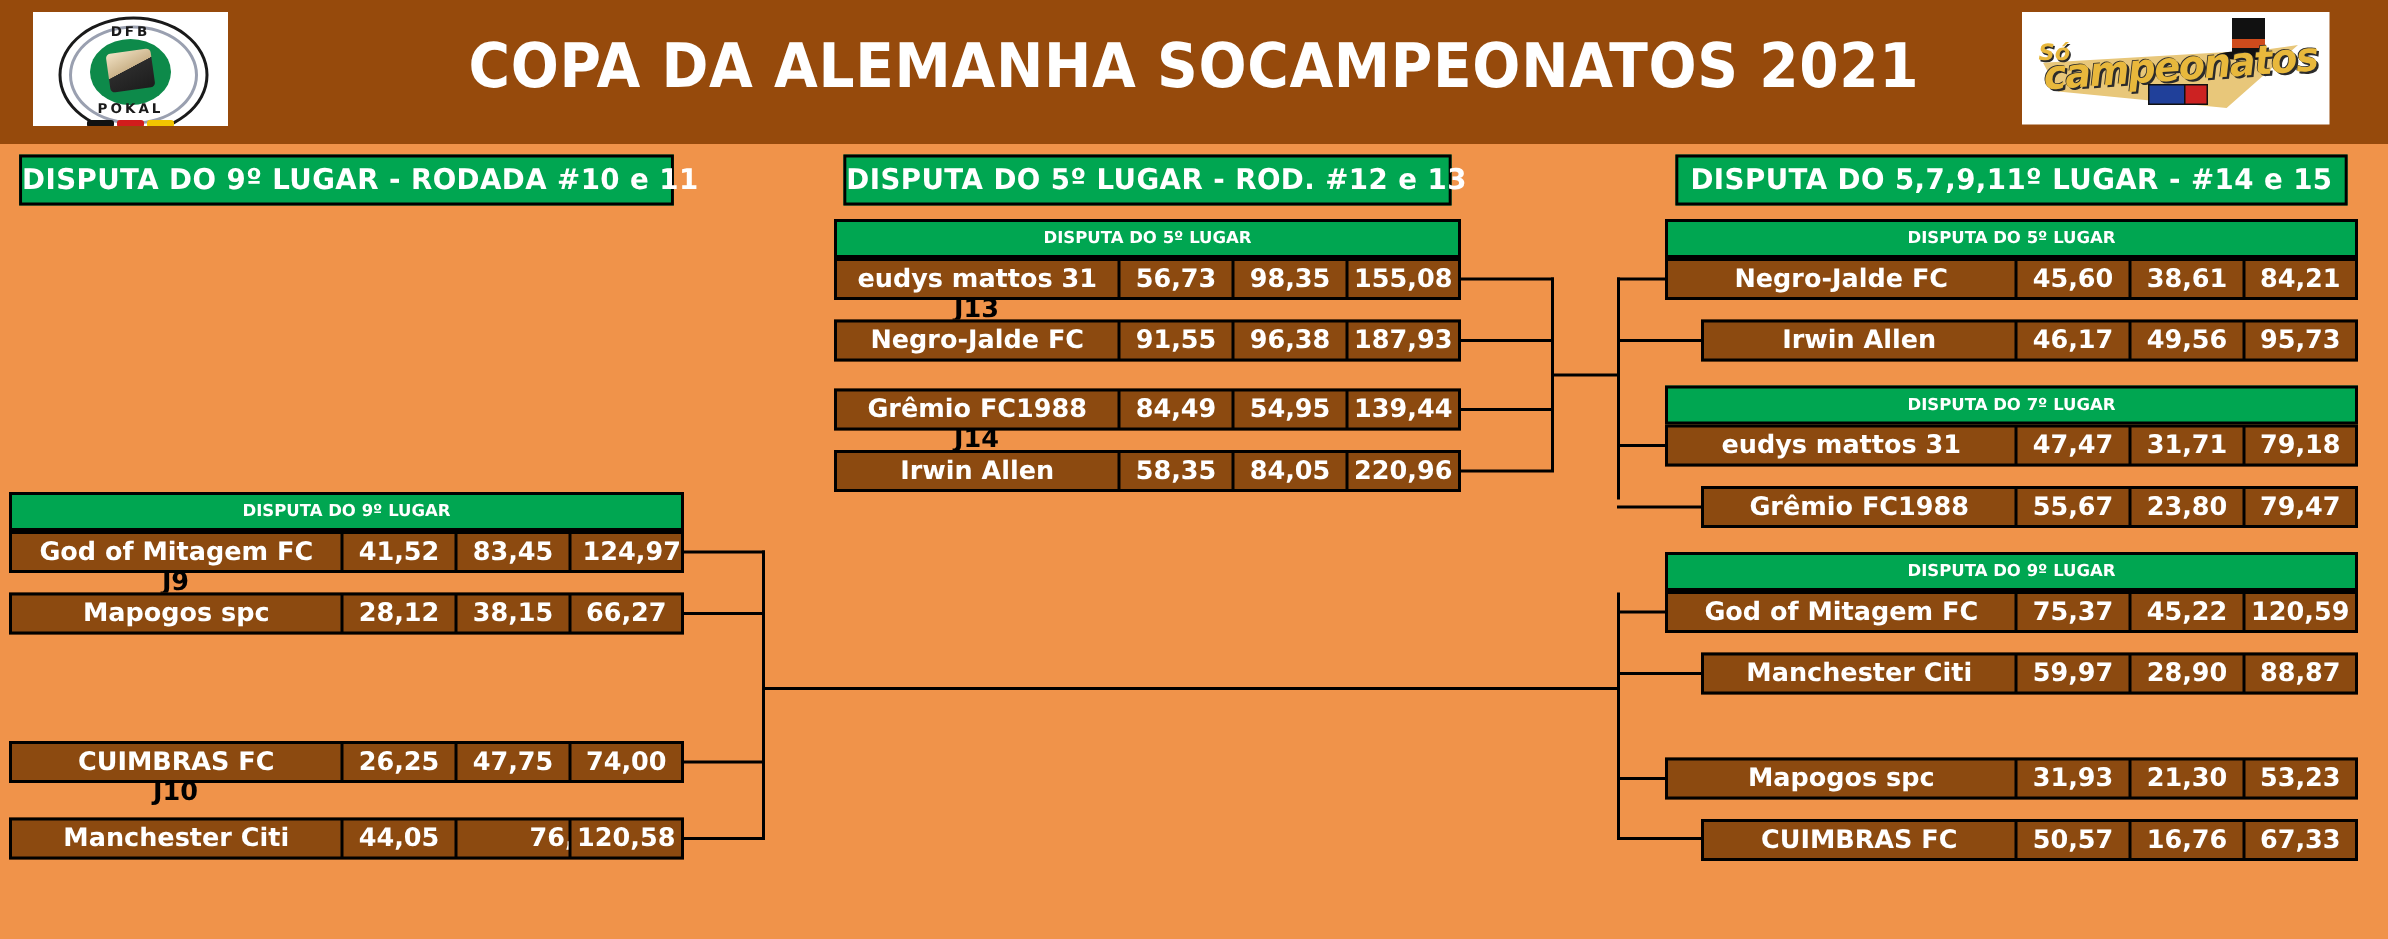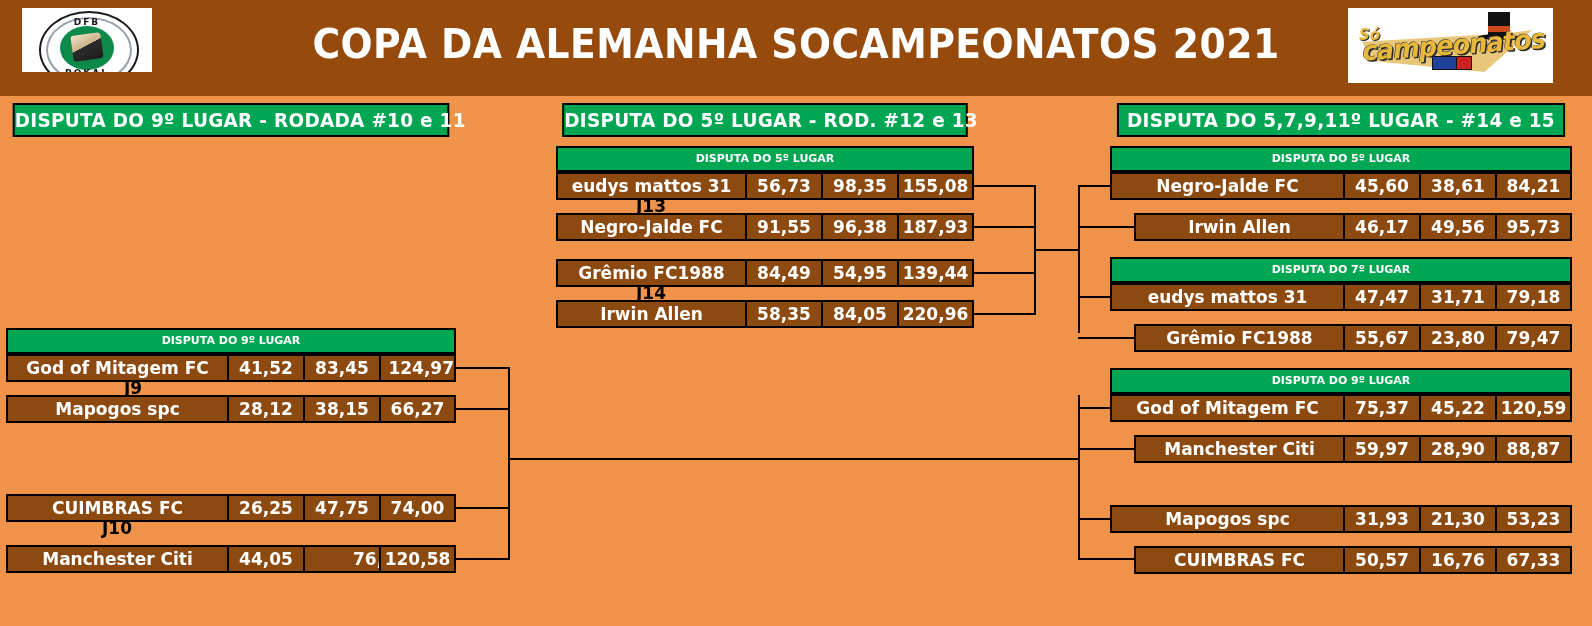--- a/index.html
+++ b/index.html
@@ -35,21 +35,21 @@
     letter-spacing: 0.5px;
     transform: scaleX(0.92);
     white-space: nowrap;
   }
 
   .logo-box {
     position: absolute;
     background: #ffffff;
     overflow: hidden;
   }
-  #dfb-logo { left: 22px; top: 8px; width: 130px; height: 64px; }
+  #dfb-logo { left: 22px; top: 8px; width: 130px; height: 76px; }
   #sc-logo  { left: 1348px; top: 8px; width: 205px; height: 75px; }
 
   
   .sec-head {
     position: absolute;
     background: #00a651;
     border: 2px solid #000000;
     box-sizing: border-box;
     color: #ffffff;
     font-size: 19px;
@@ -287,21 +287,21 @@
   </div>
 
   <div class="grp-head" style="left:6px; top:328px; width:450px;">DISPUTA DO 9º LUGAR</div>
 
   <div class="row" style="left:6px; top:354px; width:450px;">
     <div class="cell team" style="width:222px;">God of Mitagem FC</div>
     <div class="cell score" style="width:76px;">41,52</div>
     <div class="cell score" style="width:76px;">83,45</div>
     <div class="cell total" style="width:76px;text-align:right;">124,97</div>
   </div>
-  <div class="match-id" style="left:22px; top:378px; width:222px;">J9</div>
+  <div class="match-id" style="left:6px; top:378px; width:222px;">J9</div>
   <div class="row" style="left:6px; top:395px; width:450px;">
     <div class="cell team" style="width:222px;">Mapogos spc</div>
     <div class="cell score" style="width:76px;">28,12</div>
     <div class="cell score" style="width:76px;">38,15</div>
     <div class="cell total" style="width:76px;">66,27</div>
   </div>
 
   <div class="row" style="left:6px; top:494px; width:450px;">
     <div class="cell team" style="width:222px;">CUIMBRAS FC</div>
     <div class="cell score" style="width:76px;">26,25</div>

